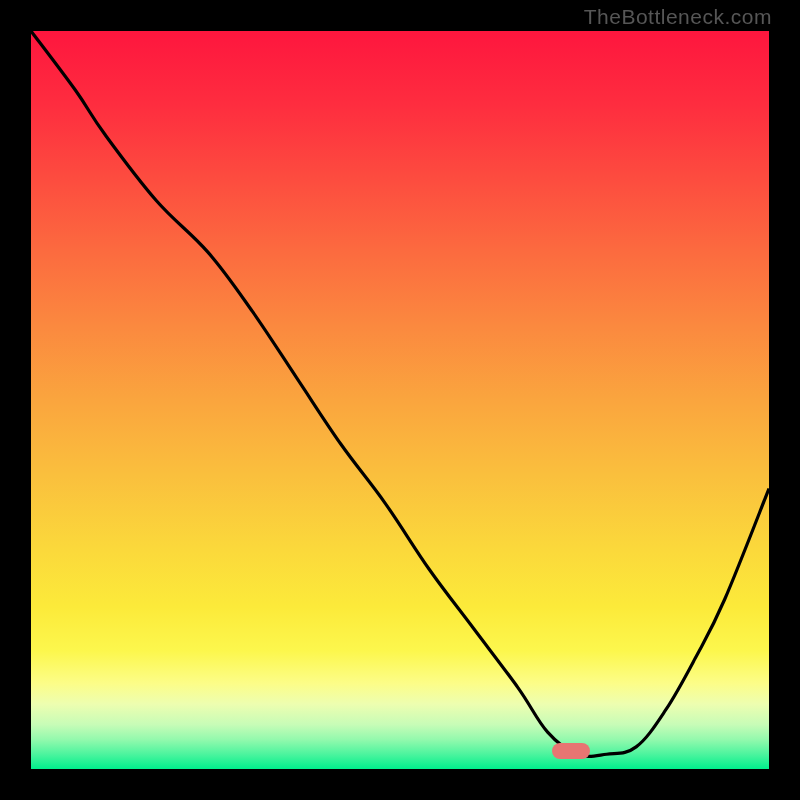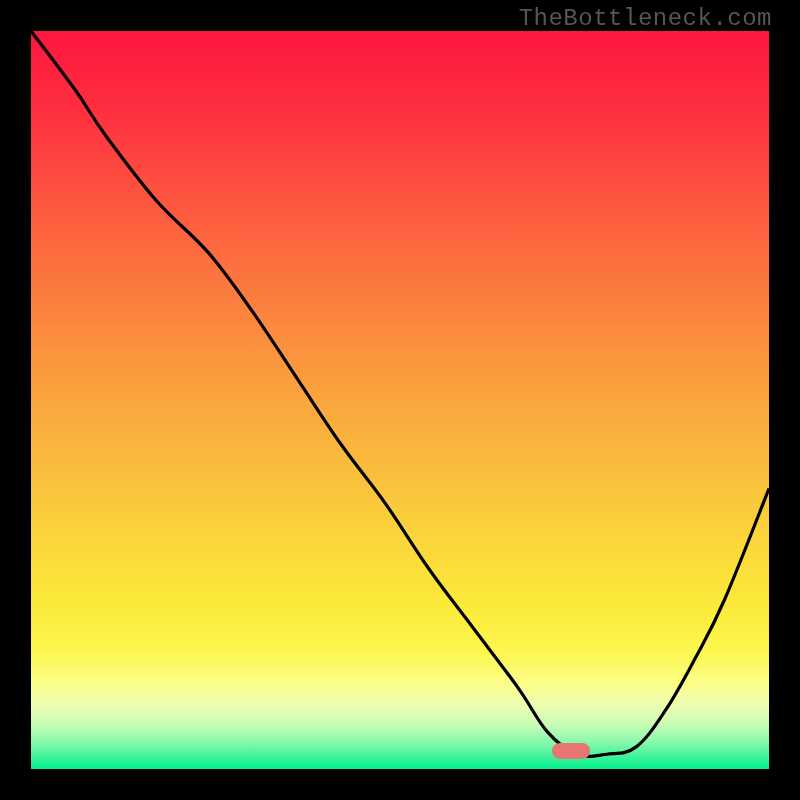--- a/index.html
+++ b/index.html
@@ -41,22 +41,22 @@
     height: 100%;
     pointer-events: none;
   }
   .marker {
     position: absolute;
     border-radius: 50px;
   }
   .watermark {
     position: absolute;
     color: #565656;
-    font-family: Liberation Mono, monospace;
-    font-size: 24px;
+    font-family: Liberation Sans, sans-serif;
+    font-size: 21px;
     font-weight: 500;
     letter-spacing: 0.5px;
     pointer-events: none;
     white-space: nowrap;
   }
 </style>
 </head>
 <body>
 
 <div class="frame">

